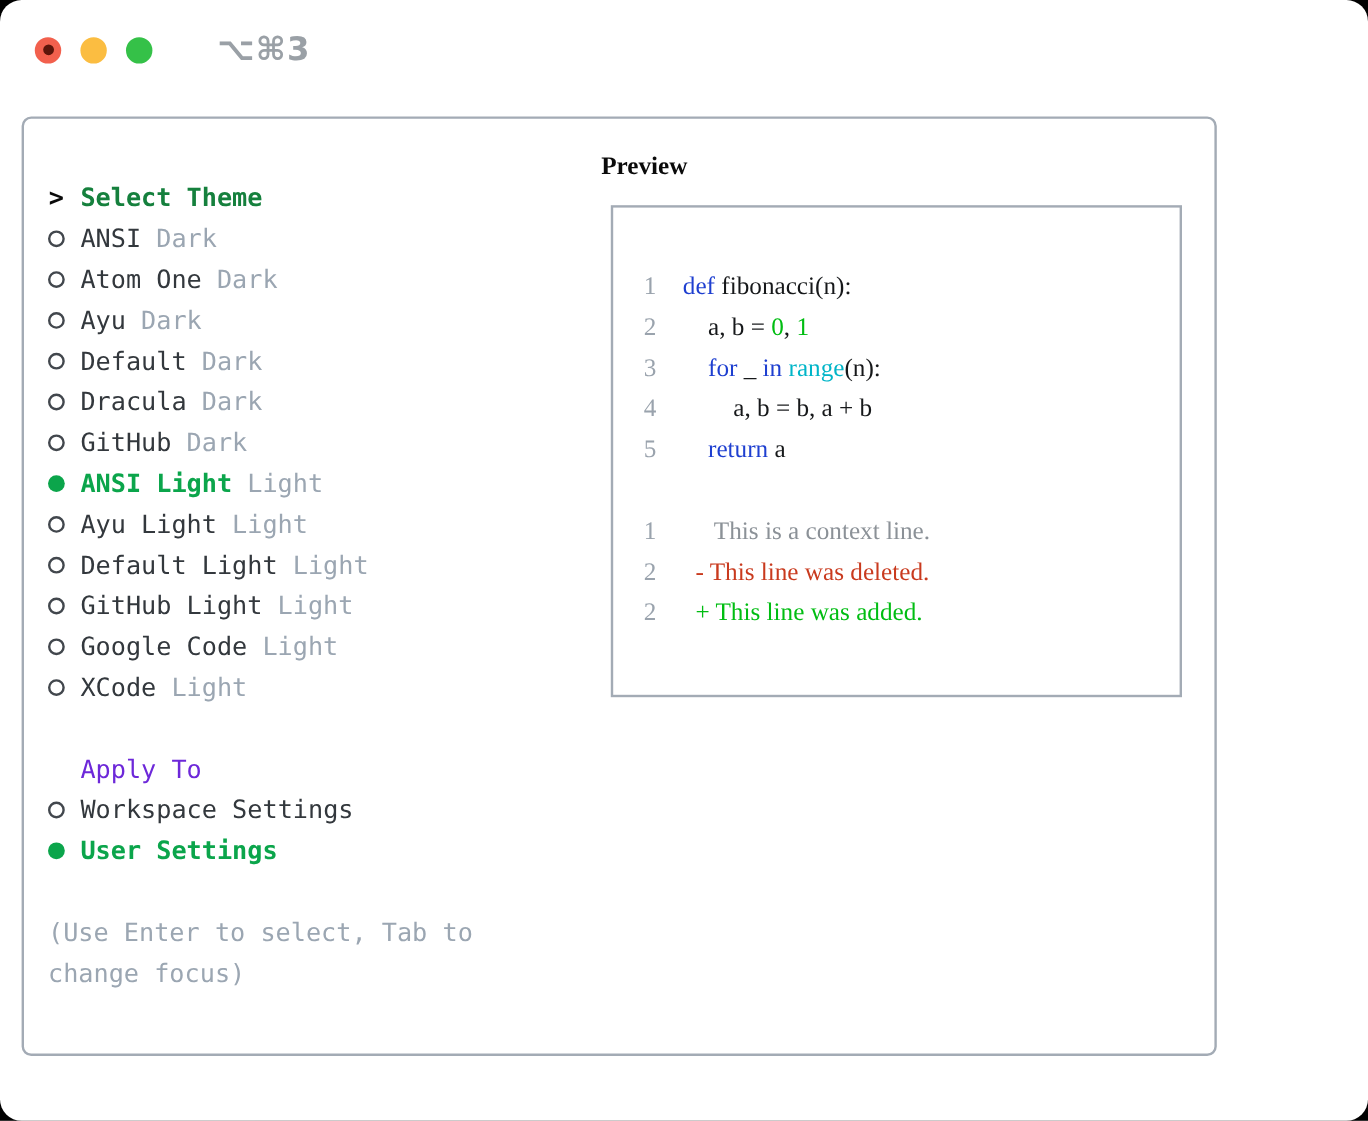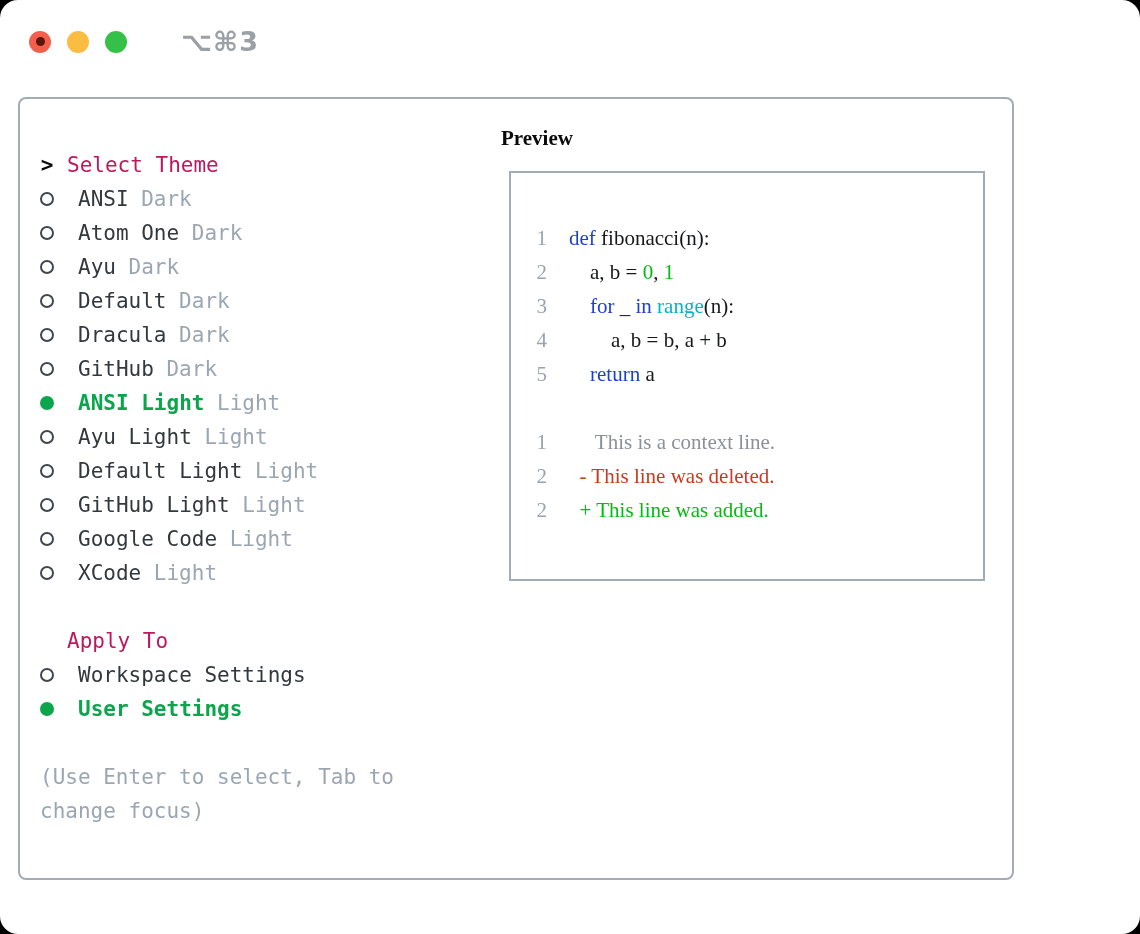--- a/index.html
+++ b/index.html
@@ -74,29 +74,29 @@
     display:flex;align-items:center;justify-content:center;
   }
   .marker.radio{
     border-radius:50%;
     border:2px solid #42474d;
   }
   .marker.radio.sel{
     border:none;
     background:var(--ui-selection-green);
   }
-  .hdr{font-weight:normal;color:#be185d;}
-  .item-name{white-space:pre;margin-left:11px;}
+  .hdr{font-weight:bold;color:#15803d;}
+  .item-name{white-space:pre;}
   .item-name.sel{color:var(--ui-selection-green);font-weight:bold;}
   .item-variant{white-space:pre;color:var(--muted-gray);margin-left:0.6em;}
   .spacer{height:34px;}
   .apply-hdr{
     height:34px;display:flex;align-items:center;
     margin-left:27px;
-    font-size:21px;color:#be185d;
+    font-size:21px;color:#6d28d9;
   }
   .hint{
     margin-top:34px;
     max-width:432px;
     font-size:21px;line-height:34px;
     color:var(--muted-gray);
   }
   
   .preview-title{
     height:34px;display:flex;align-items:center;

